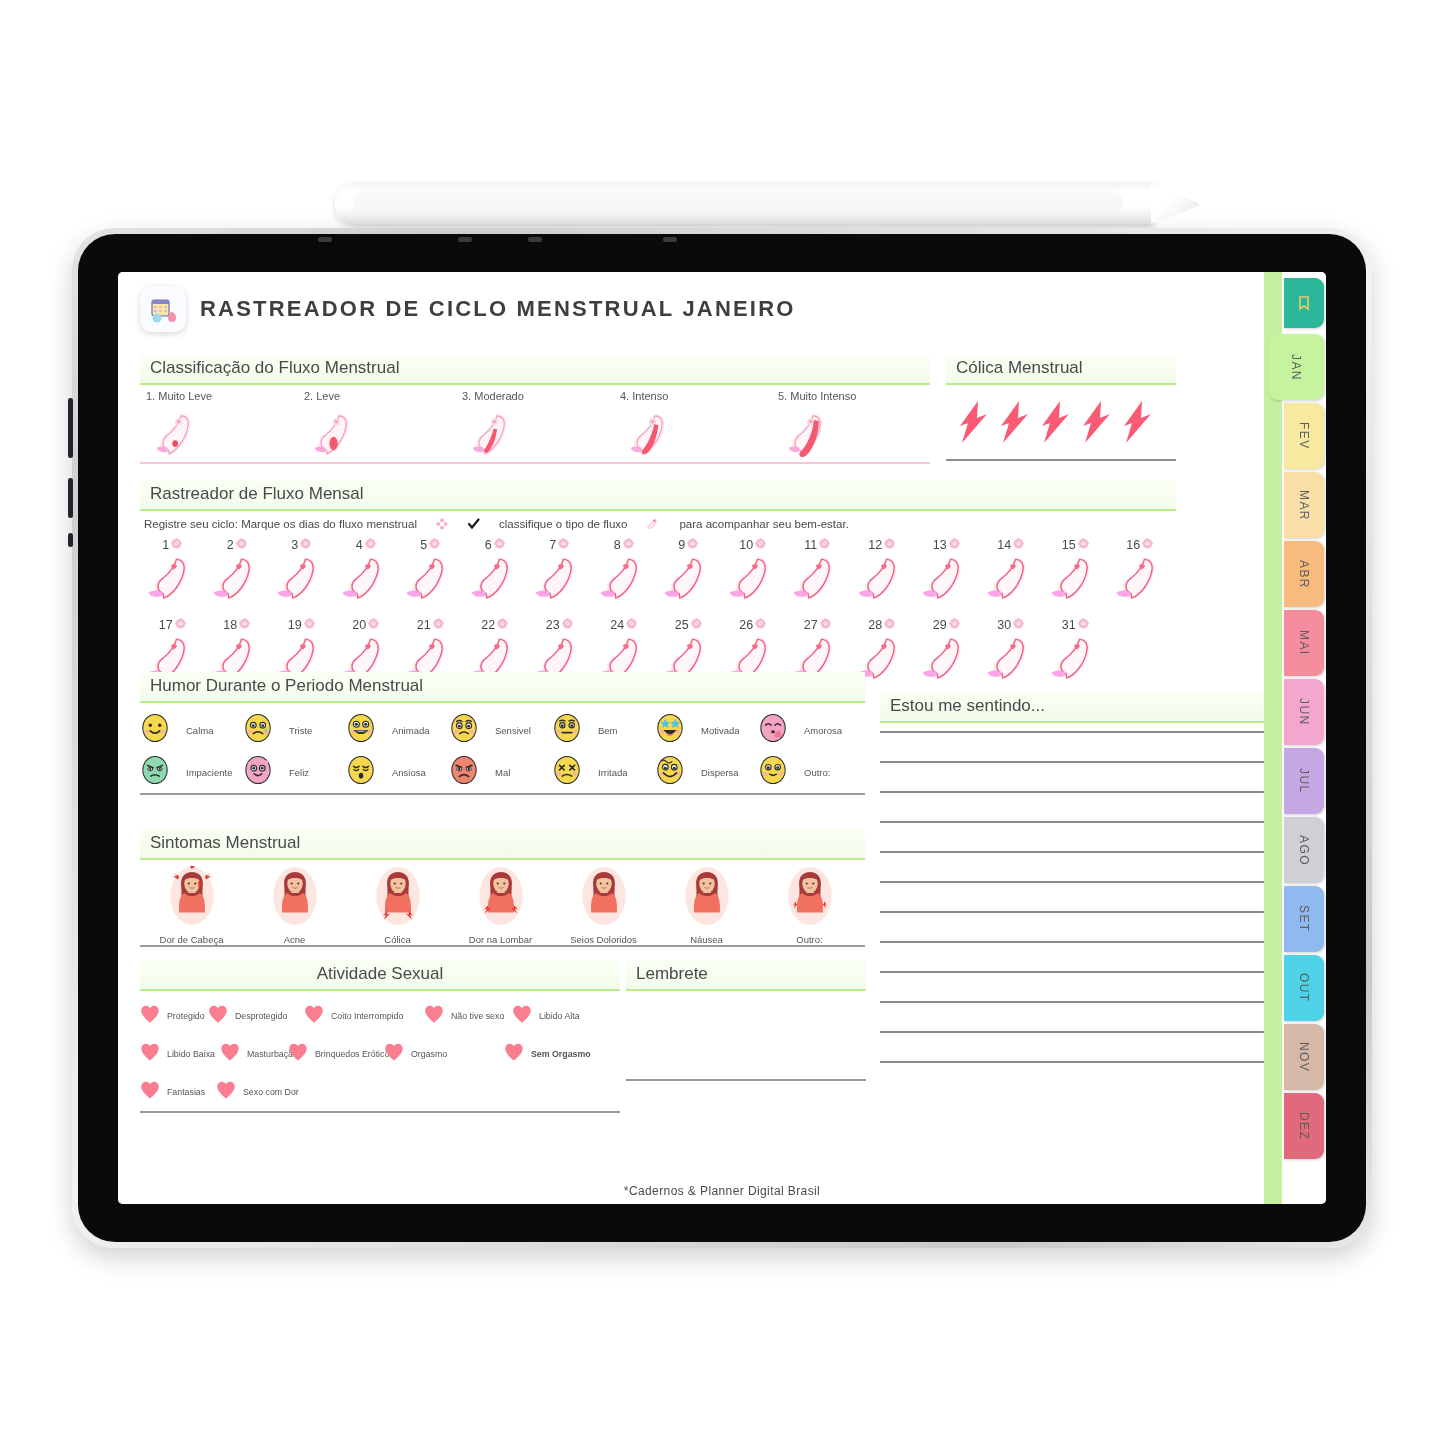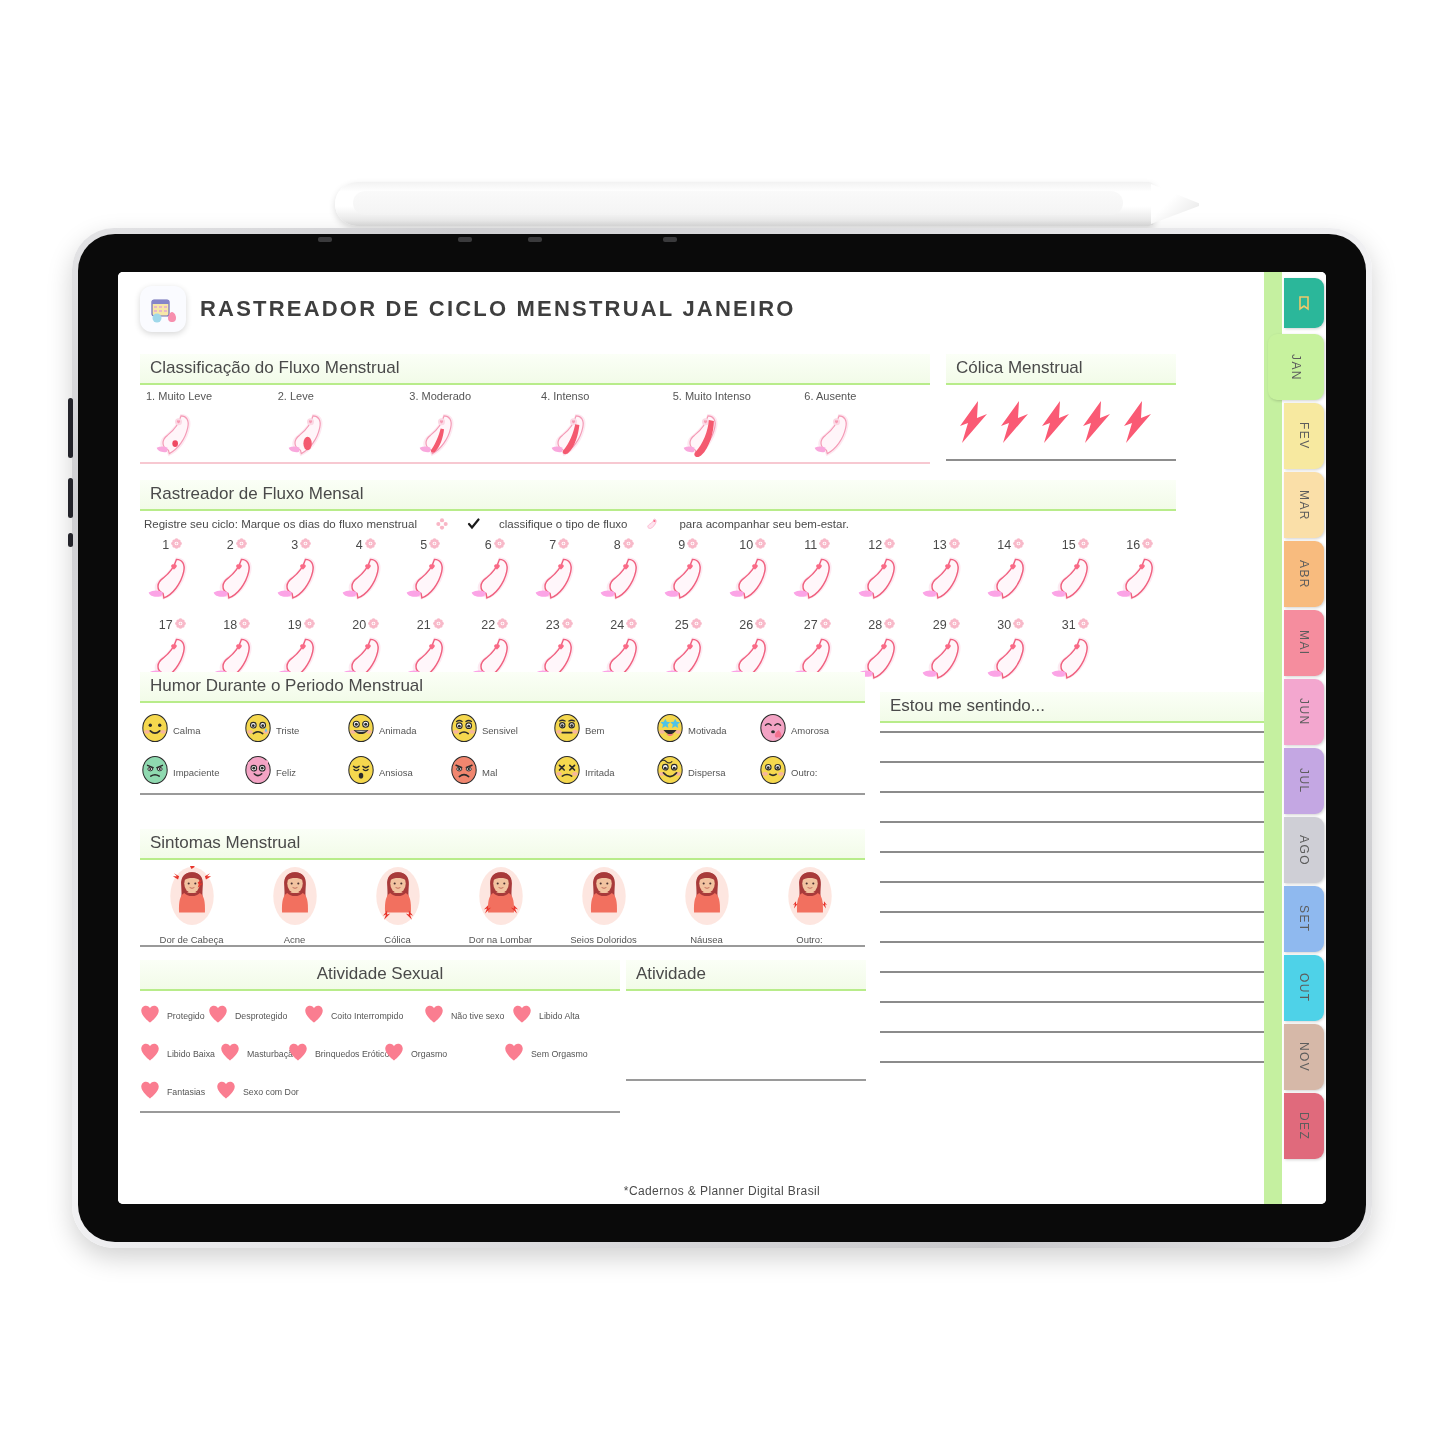--- a/index.html
+++ b/index.html
@@ -137,21 +137,21 @@
   .day-cell { width:64.5px; display:flex; flex-direction:column; align-items:center; }
   .day-num {
     font-size:12.5px; color:#4a4a4a;
     display:flex; align-items:center; gap:2px;
   }
   .pad-big { margin-top:2px; }
 
   
   #mood { position:absolute; left:22px; top:400px; width:725px; }
   .mood-grid { display:flex; flex-wrap:wrap; padding-top:6px; }
-  .mood-item { width:103px; display:flex; align-items:center; gap:3px; height:42px; }
+  .mood-item { width:103px; display:flex; align-items:center; gap:16px; height:42px; }
   .mood-lbl { font-size:9.5px; color:#555; }
 
   
   #symptoms { position:absolute; left:22px; top:557px; width:725px; }
   .sym-grid { display:flex; padding-top:6px; }
   .sym-item { width:103px; display:flex; flex-direction:column; align-items:center; }
   .sym-lbl { font-size:9.5px; color:#555; margin-top:4px; }
 
   
   #sexual { position:absolute; left:22px; top:688px; width:480px; }
@@ -317,32 +317,20 @@
             <div class="flow-item">
               <div class="flow-lbl">5. Muito Intenso</div>
               <div class="flow-pad">
                 <svg width="52" height="52" viewBox="0 0 62 62">
                   <path d="M20 50 C10 46 10 36 18 30 C28 22 34 14 36 5 C44 4 50 10 48 20 C45 36 35 50 22 55 Z" fill="#fde9f1"></path>
                   <path d="M22 48 C13 44 14 35 21 30 C30 23 35 15 37 7 C43 7 47 12 45 21 C42 35 33 47 23 52 Z" fill="#fff5f9" stroke="#f49bb6" stroke-width="1.4"></path>
                   <path d="M20 50 C14 51 9 49 8 45 C12 43 17 43 21 45 Z" fill="#f9a8dd"></path>
                   <circle cx="34" cy="14" r="4.2" fill="#fbd8e4"></circle>
                   <path d="M32 13.4 a1.4 1.4 0 0 1 2 -0.9 a1.4 1.4 0 0 1 2 0.9 c0 1.2-2 2.5-2 2.5 s-2-1.3-2-2.5z" fill="#f79bb4"></path>
                   <path d="M38 12 C37 25 31 41 22 50 C18 54 24 59 29 54 C39 45 44 25 44 13 Z" fill="#f4596f"></path>
-                </svg>
-              </div>
-            </div>
-            <div class="flow-item">
-              <div class="flow-lbl">6. Ausente</div>
-              <div class="flow-pad">
-                <svg width="52" height="52" viewBox="0 0 62 62">
-                  <path d="M20 50 C10 46 10 36 18 30 C28 22 34 14 36 5 C44 4 50 10 48 20 C45 36 35 50 22 55 Z" fill="#fde9f1"></path>
-                  <path d="M22 48 C13 44 14 35 21 30 C30 23 35 15 37 7 C43 7 47 12 45 21 C42 35 33 47 23 52 Z" fill="#fff5f9" stroke="#f49bb6" stroke-width="1.4"></path>
-                  <path d="M20 50 C14 51 9 49 8 45 C12 43 17 43 21 45 Z" fill="#f9a8dd"></path>
-                  <circle cx="34" cy="14" r="4.2" fill="#fbd8e4"></circle>
-                  <path d="M32 13.4 a1.4 1.4 0 0 1 2 -0.9 a1.4 1.4 0 0 1 2 0.9 c0 1.2-2 2.5-2 2.5 s-2-1.3-2-2.5z" fill="#f79bb4"></path>
                 </svg>
               </div>
             </div>
           </div>
         <div class="hr-pink"></div>
       </div>
 
       <div id="colica">
         <div class="band">Cólica Menstrual</div>
         <div class="bolts">
@@ -1529,21 +1517,21 @@
                   <path d="M12 21 C12 21 1.5 13.5 1.5 7 C1.5 3.3 4.3 1 7.2 1 C9.4 1 11.2 2.4 12 4 C12.8 2.4 14.6 1 16.8 1 C19.7 1 22.5 3.3 22.5 7 C22.5 13.5 12 21 12 21 Z" fill="#fa7d90"></path>
                 </svg></span>
               <span class="heart-lbl">Brinquedos Eróticos</span>
             </div>
             <div class="heart-item" style="width: 120px;">
               <span><svg width="20" height="18.400000000000002" viewBox="0 0 24 22">
                   <path d="M12 21 C12 21 1.5 13.5 1.5 7 C1.5 3.3 4.3 1 7.2 1 C9.4 1 11.2 2.4 12 4 C12.8 2.4 14.6 1 16.8 1 C19.7 1 22.5 3.3 22.5 7 C22.5 13.5 12 21 12 21 Z" fill="#fa7d90"></path>
                 </svg></span>
               <span class="heart-lbl">Orgasmo</span>
             </div>
-            <div class="heart-item" style="width: 88px;">
+            <div class="heart-item" style="width: 88px; font-weight: bold;">
               <span><svg width="20" height="18.400000000000002" viewBox="0 0 24 22">
                   <path d="M12 21 C12 21 1.5 13.5 1.5 7 C1.5 3.3 4.3 1 7.2 1 C9.4 1 11.2 2.4 12 4 C12.8 2.4 14.6 1 16.8 1 C19.7 1 22.5 3.3 22.5 7 C22.5 13.5 12 21 12 21 Z" fill="#fa7d90"></path>
                 </svg></span>
               <span class="heart-lbl">Sem Orgasmo</span>
             </div>
             <div class="heart-item" style="width: 76px;">
               <span><svg width="20" height="18.400000000000002" viewBox="0 0 24 22">
                   <path d="M12 21 C12 21 1.5 13.5 1.5 7 C1.5 3.3 4.3 1 7.2 1 C9.4 1 11.2 2.4 12 4 C12.8 2.4 14.6 1 16.8 1 C19.7 1 22.5 3.3 22.5 7 C22.5 13.5 12 21 12 21 Z" fill="#fa7d90"></path>
                 </svg></span>
               <span class="heart-lbl">Fantasias</span>
@@ -1552,21 +1540,21 @@
               <span><svg width="20" height="18.400000000000002" viewBox="0 0 24 22">
                   <path d="M12 21 C12 21 1.5 13.5 1.5 7 C1.5 3.3 4.3 1 7.2 1 C9.4 1 11.2 2.4 12 4 C12.8 2.4 14.6 1 16.8 1 C19.7 1 22.5 3.3 22.5 7 C22.5 13.5 12 21 12 21 Z" fill="#fa7d90"></path>
                 </svg></span>
               <span class="heart-lbl">Sexo com Dor</span>
             </div>
           </div>
         <div class="hr-gray-thin"></div>
       </div>
 
       <div id="lembrete">
-        <div class="band">Atividade</div>
+        <div class="band">Lembrete</div>
         <div style="height:88px"></div>
         <div class="hr-gray-thin"></div>
       </div>
 
       <div id="notes">
         <div class="band">Estou me sentindo...</div>
         <div class="note-lines" id="note-lines">
             <div class="note-line"></div>
             <div class="note-line"></div>
             <div class="note-line"></div>

